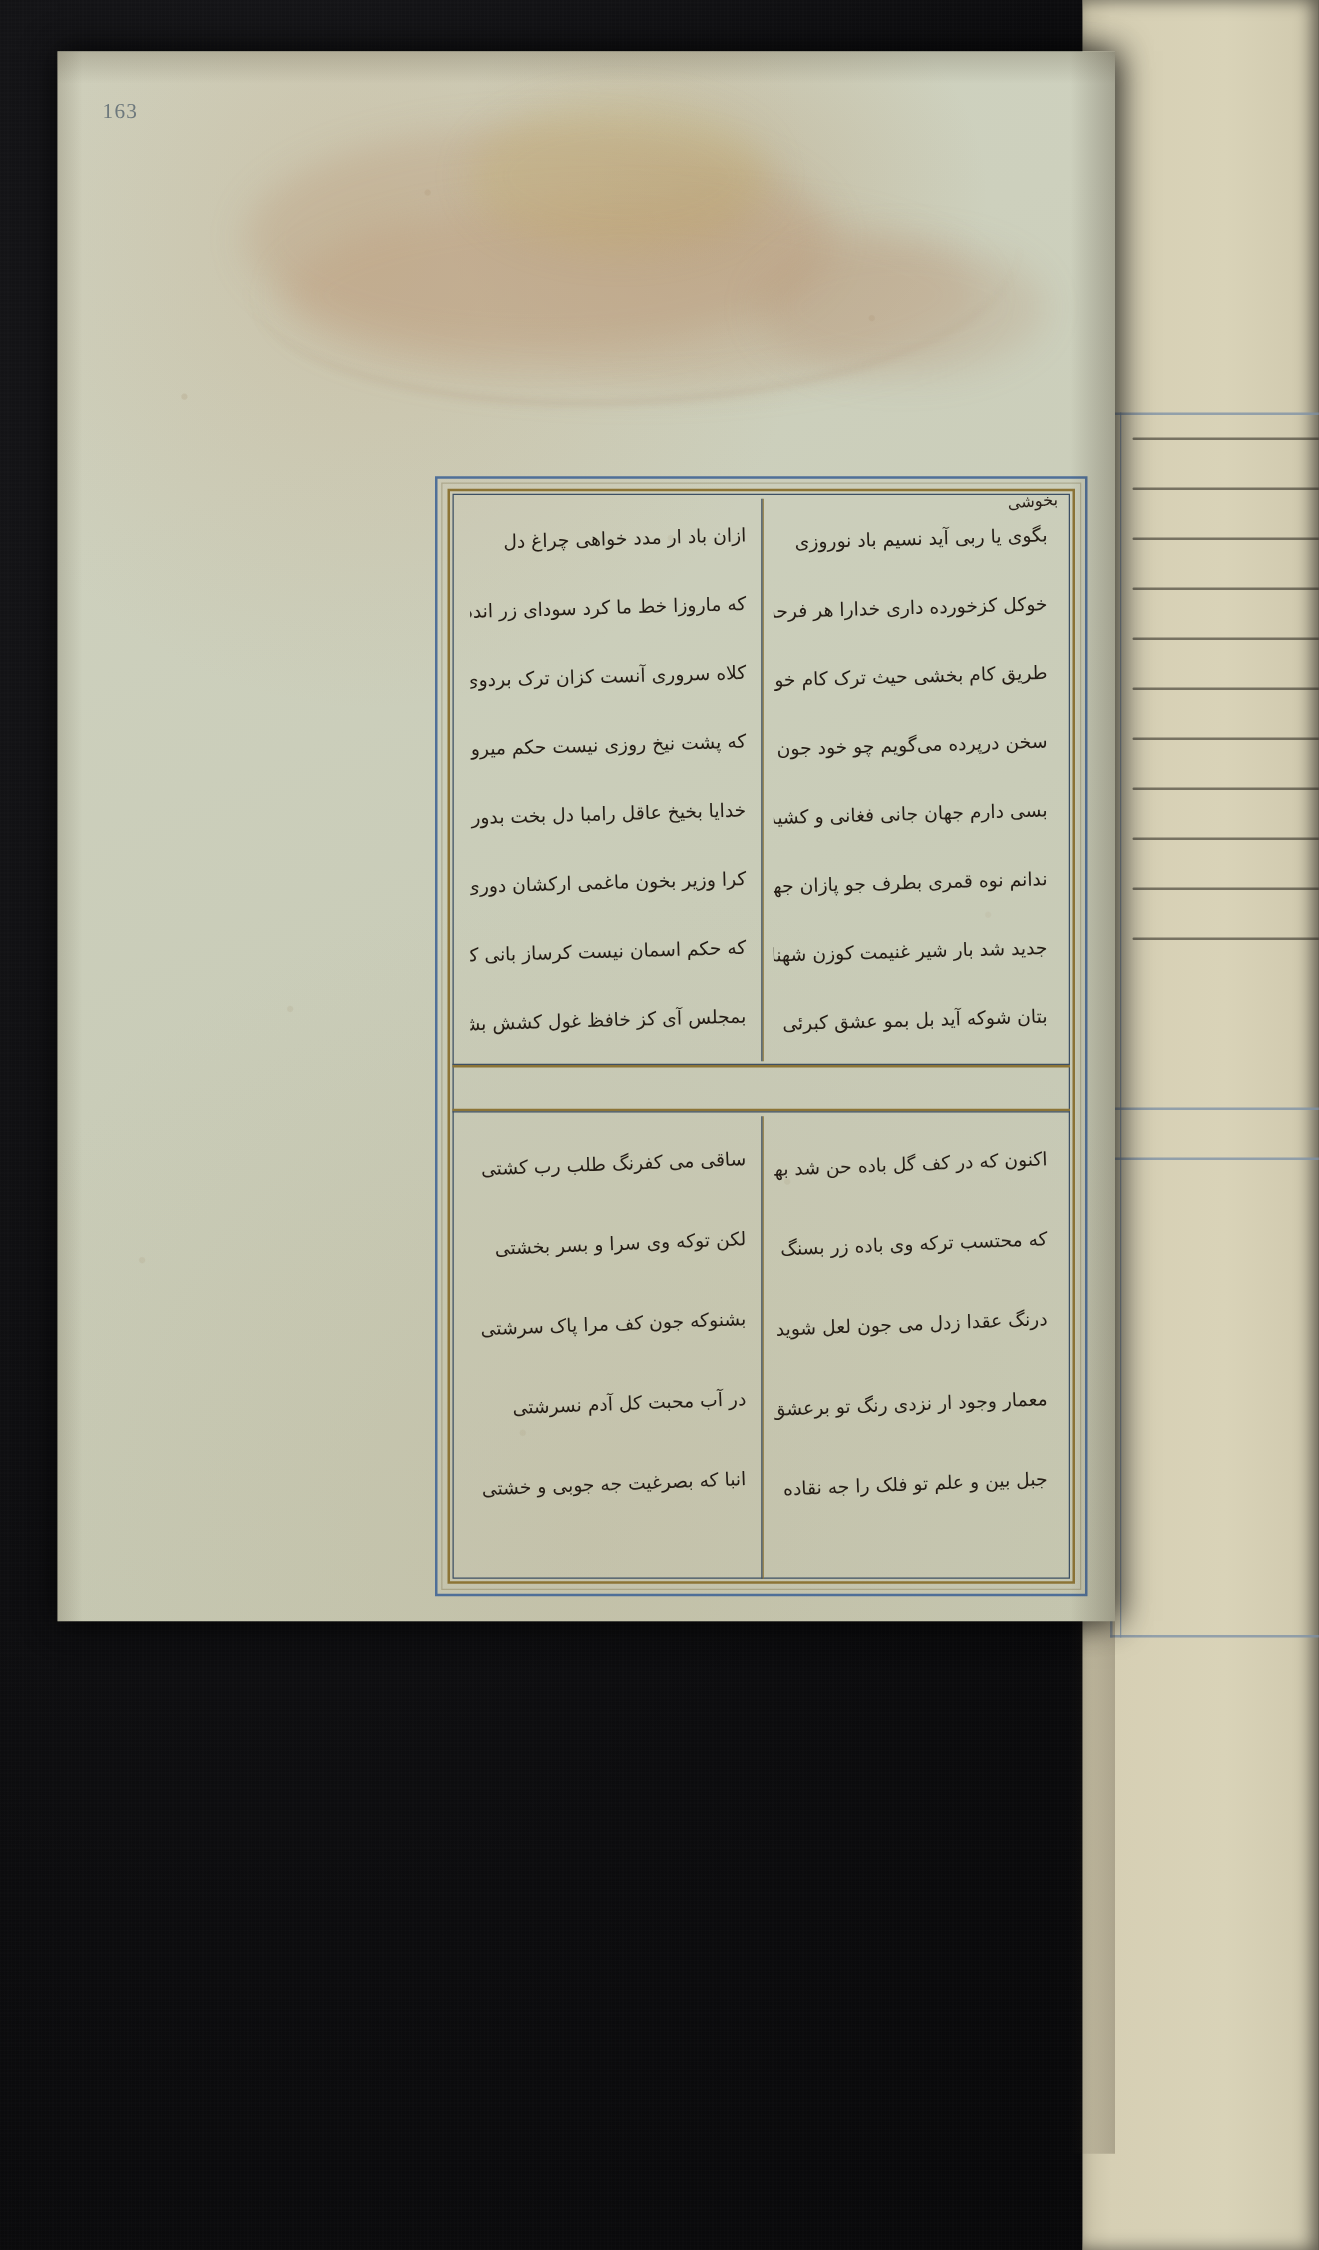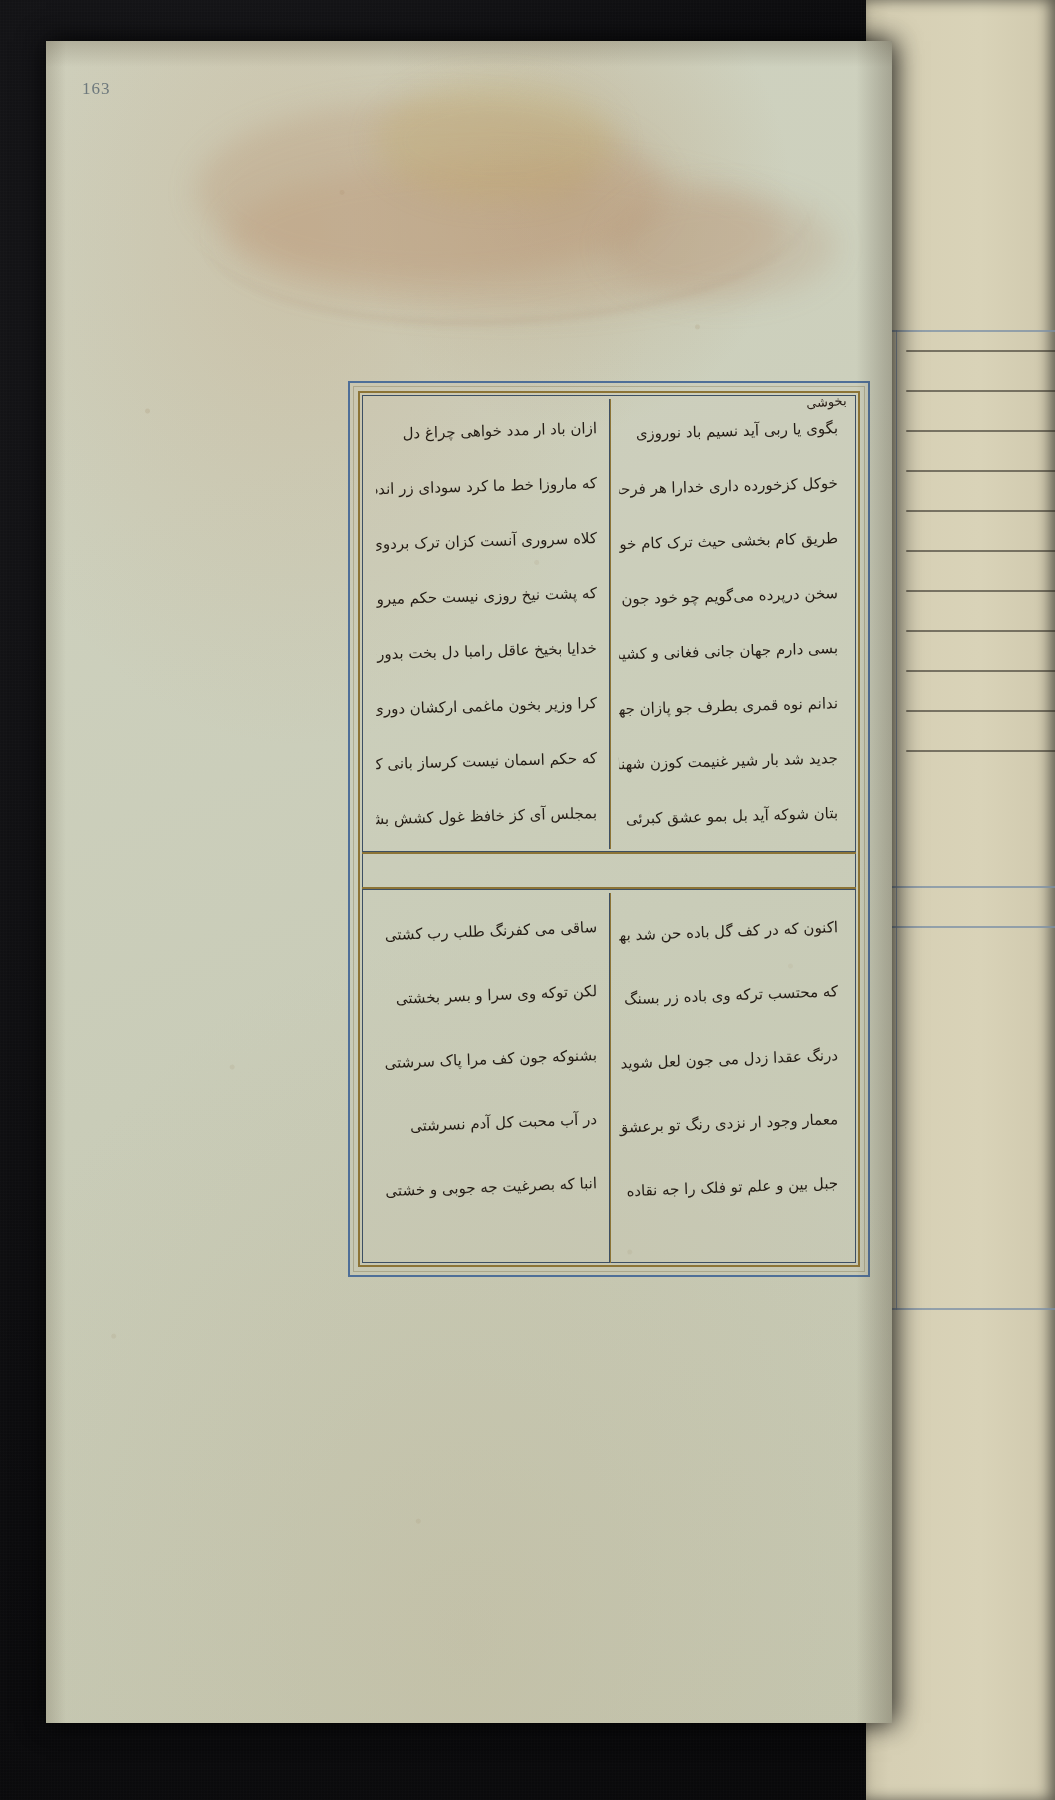--- a/index.html
+++ b/index.html
@@ -63,21 +63,21 @@
     margin-bottom: 38px;
     border-radius: 1px;
   }
 
   
   .folio {
     position: absolute;
     left: 46px;
     top: 41px;
     width: 846px;
-    height: 1682px;
+    height: 1256px;
     background:
       radial-gradient(ellipse 70% 50% at 30% 12%, rgba(195,160,120,.30) 0%, rgba(195,160,120,0) 60%),
       radial-gradient(ellipse 40% 22% at 62% 9%, rgba(176,139,96,.30) 0%, rgba(176,139,96,0) 65%),
       radial-gradient(ellipse 90% 60% at 50% 95%, rgba(190,180,150,.35) 0%, rgba(190,180,150,0) 70%),
       linear-gradient(160deg, #cfd2c0 0%, #cdd0bd 25%, #c9ccb8 55%, #c4c6b0 100%);
     box-shadow: 0 0 26px rgba(0,0,0,.65), 4px 0 24px rgba(0,0,0,.45);
   }
   
   .folio::before {
     content:"";

